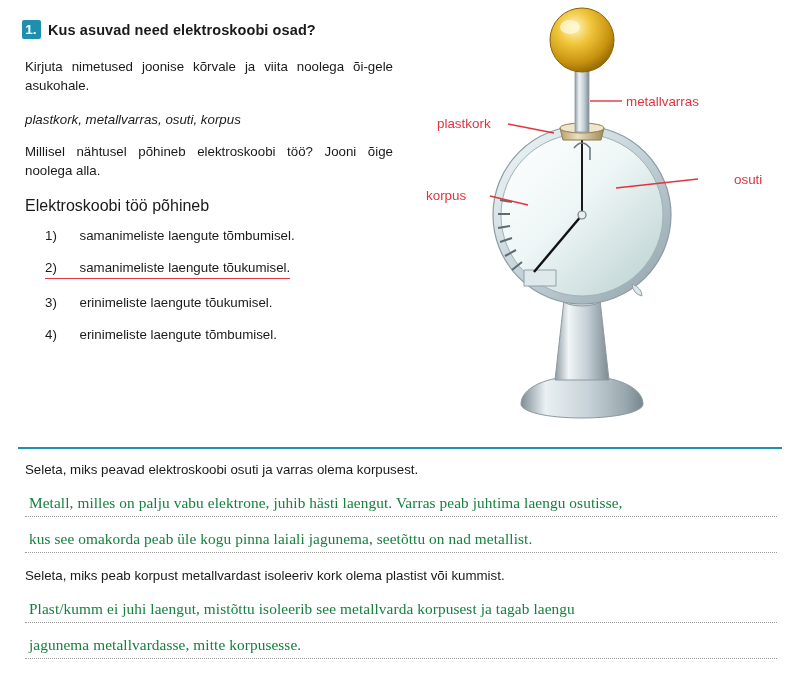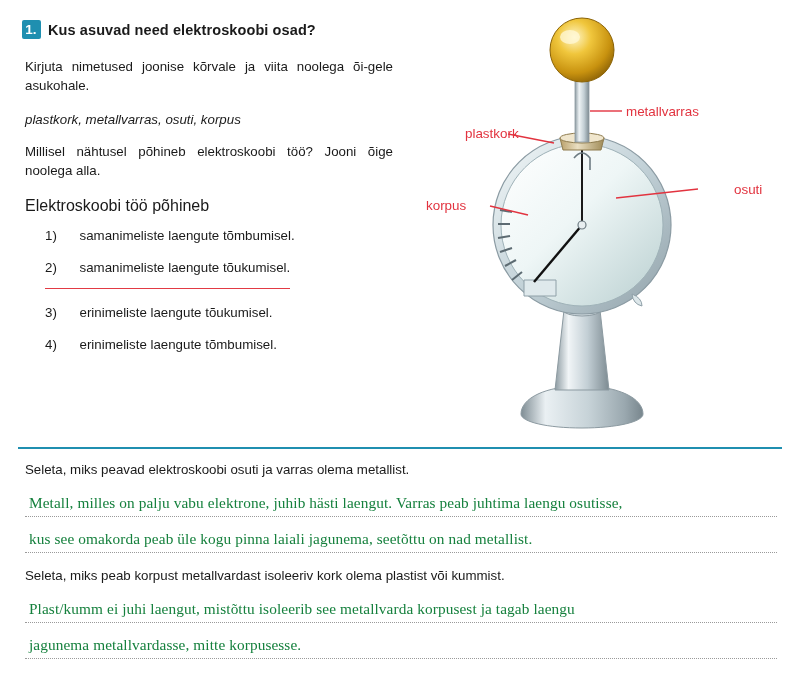--- a/index.html
+++ b/index.html
@@ -67,37 +67,37 @@
     font-size: 13.3px;
     margin: 0 0 15px 0;
     padding-left: 20px;
     position: relative;
     line-height: 1.3;
   }
   .options li .otext { margin-left: 19px; display: inline-block; }
   .options li.marked .inner {
     display: inline-block;
     border-bottom: 1.6px solid #e23a44;
-    padding-bottom: 12px;
+    padding-bottom: 2px;
   }
 
   
   .figure {
     position: absolute;
-    left: 404px; top: 10px;
+    left: 404px; top: 0;
     width: 392px; height: 424px;
   }
   .label {
     position: absolute;
     font-size: 13.4px;
     color: #e2333f;
     white-space: nowrap;
   }
   .lbl-metallvarras { left: 222px; top: 94px; }
-  .lbl-plastkork    { left: 33px;  top: 116px; margin-left: 28px; }
+  .lbl-plastkork    { left: 33px;  top: 116px; }
   .lbl-osuti        { left: 298px; top: 172px; margin-left: 32px; }
   .lbl-korpus       { left: 22px;  top: 188px; text-align: right; }
 
   
   .divider {
     position: absolute;
     left: 18px; right: 18px; top: 447px;
     height: 2px;
     background: #1f8fb0;
   }
@@ -257,21 +257,21 @@
 
     <span class="label lbl-metallvarras">metallvarras</span>
     <span class="label lbl-plastkork">plastkork</span>
     <span class="label lbl-osuti">osuti</span>
     <span class="label lbl-korpus">korpus</span>
   </div>
 
   <div class="divider"></div>
 
   <div class="ans-block" id="ansA">
-    <p class="ans-prompt">Seleta, miks peavad elektroskoobi osuti ja varras olema metallist.</p>
+    <p class="ans-prompt">Seleta, miks peavad elektroskoobi osuti ja varras olema korpusest.</p>
     <div class="hand-line">
       <span class="hw">Metall, milles on palju vabu elektrone, juhib hästi laengut. Varras peab juhtima laengu osutisse,</span>
     </div>
     <div class="hand-line">
       <span class="hw">kus see omakorda peab üle kogu pinna laiali jagunema, seetõttu on nad metallist.</span>
     </div>
   </div>
 
   <div class="ans-block" id="ansB">
     <p class="ans-prompt">Seleta, miks peab korpust metallvardast isoleeriv kork olema plastist või kummist.</p>

